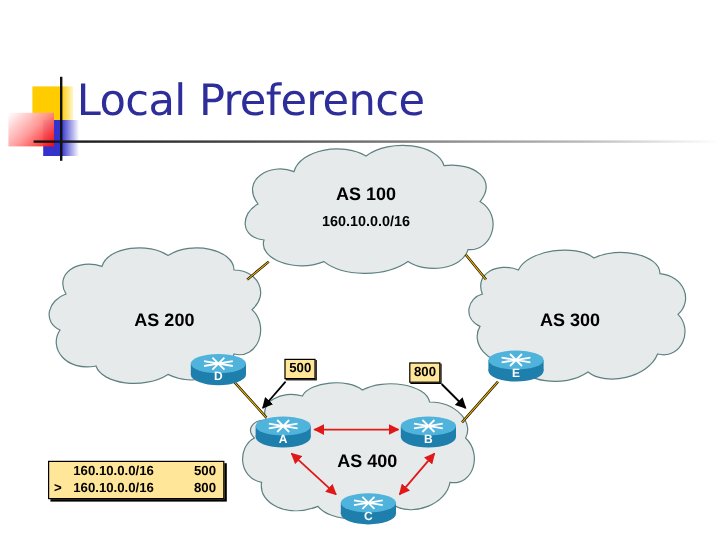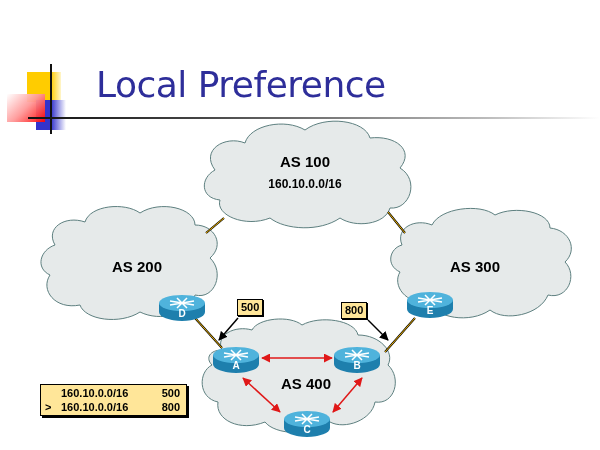--- a/index.html
+++ b/index.html
@@ -1,17 +1,17 @@
 <!DOCTYPE html>
 <html><head>
 <meta charset="utf-8">
 <style>
   html,body{margin:0;padding:0;background:#ffffff;}
   body{width:600px;height:450px;position:relative;overflow:hidden;font-family:"Liberation Sans",sans-serif;}
-  .title{position:absolute;left:96px;top:64px;font-family:"DejaVu Sans",sans-serif;font-size:36px;color:#2e2e9a;letter-spacing:-0.5px;margin:0;font-weight:normal;}
+  .title{position:absolute;left:64px;top:64px;font-family:"DejaVu Sans",sans-serif;font-size:36px;color:#2e2e9a;letter-spacing:-0.5px;margin:0;font-weight:normal;}
   .deco{position:absolute;}
   .sq-yellow{left:27px;top:72px;width:34px;height:30px;background:linear-gradient(to right,#ffcc00 70%,#fff6cc);}
   .sq-blue{left:36px;top:100px;width:30px;height:30px;background:linear-gradient(to right,#3333cc 50%,#ffffff);}
   .sq-red{left:7px;top:94px;width:38px;height:28px;background:linear-gradient(135deg,#ffffff 0%,#ff9999 50%,#ff0000 100%);opacity:0.95;}
   .vline{left:50px;top:64px;width:2px;height:70px;background:#111;}
   .hline{left:28px;top:117px;width:572px;height:2px;background:linear-gradient(to right,#111 0%,#444 30%,#bbb 80%,#fff 100%);}
   svg{position:absolute;left:0;top:0;}
   .lbl{font-family:"Liberation Sans",sans-serif;font-weight:bold;fill:#000;}
   .table-box{position:absolute;left:40px;top:384px;width:145px;height:30px;background:#ffe699;border:1px solid #000;box-shadow:2px 2px 0 #000;font-family:"Liberation Sans",sans-serif;font-size:11px;font-weight:bold;color:#000;}
   .row{position:absolute;left:0;width:100%;height:14px;line-height:14px;}

